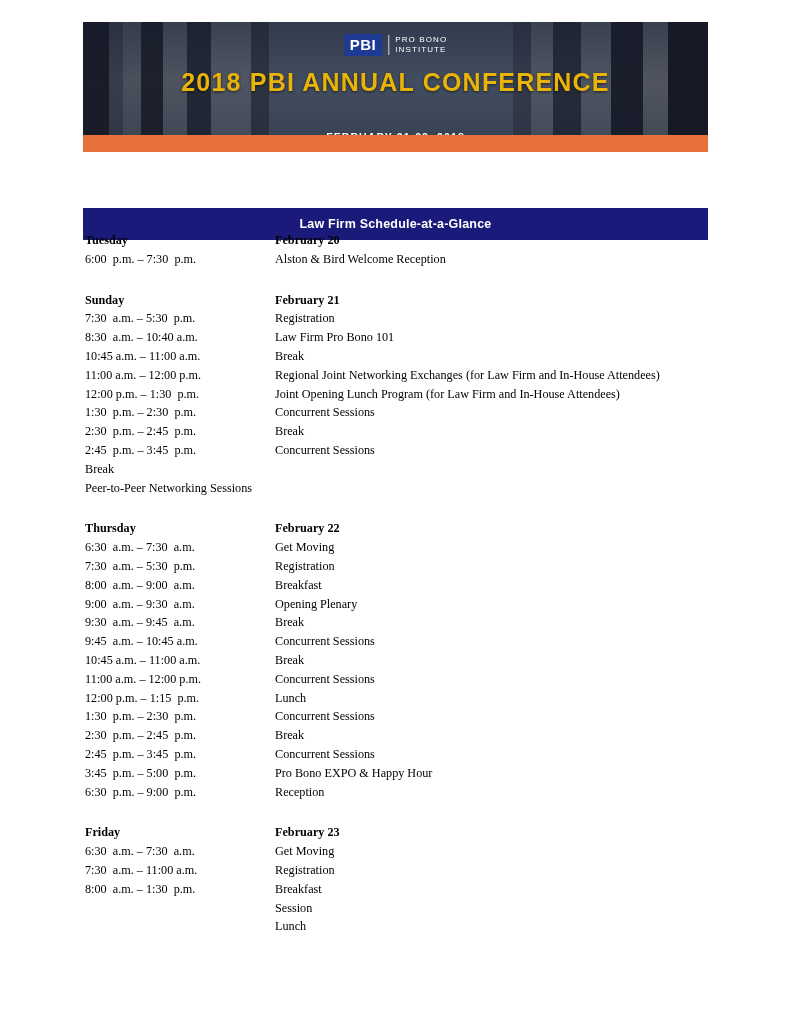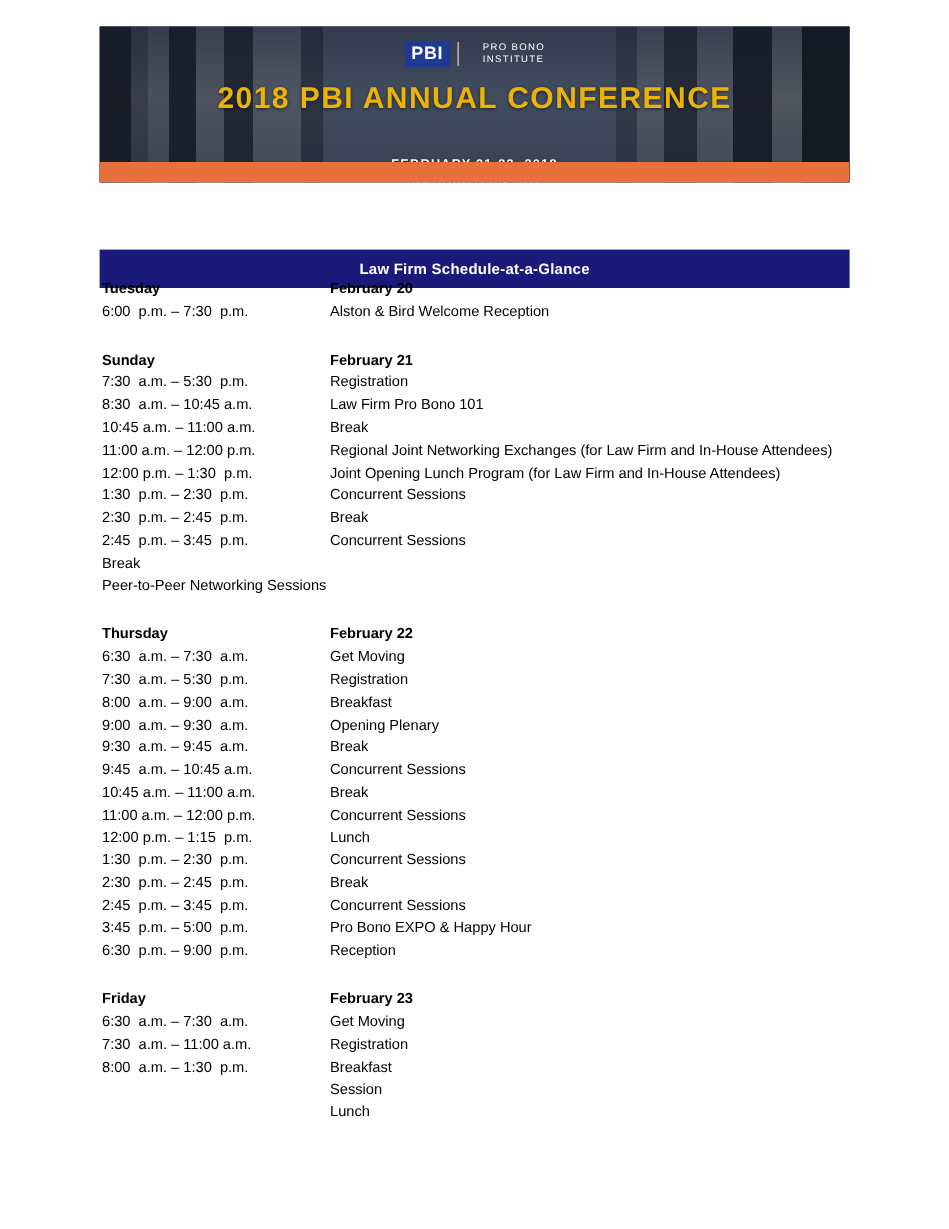--- a/index.html
+++ b/index.html
@@ -91,21 +91,21 @@
     line-height: 1;
     text-align: center;
   }
   .logo-text {
     color: #ffffff;
     font-size: 8px;
     line-height: 1.25;
     letter-spacing: 1.1px;
     text-align: left;
     border-left: 1px solid rgba(255,255,255,0.8);
-    padding-left: 20px;
+    padding-left: 6px;
   }
   .banner-title {
     position: absolute;
     left: 0;
     right: 0;
     top: 46px;
     text-align: center;
     color: #eab308;
     font-size: 25px;
     font-weight: bold;
@@ -146,20 +146,21 @@
   }
 
   
   .schedule {
     position: absolute;
     left: 85px;
     top: 231px;
     width: 680px;
     font-size: 12.2px;
     line-height: 18.8px;
+    font-family: Liberation Serif, serif;
   }
   .day-block { margin-bottom: 22px; }
   .row {
     display: flex;
     align-items: flex-start;
     height: 18.8px;
   }
   .col-left {
     width: 190px;
     flex: 0 0 190px;
@@ -211,21 +212,21 @@
     <div class="day-block">
       <div class="row day-head">
         <div class="col-left">Sunday</div>
         <div class="col-right">February 21</div>
       </div>
       <div class="row">
         <div class="col-left">7:30  a.m. – 5:30  p.m.</div>
         <div class="col-right">Registration</div>
       </div>
       <div class="row">
-        <div class="col-left">8:30  a.m. – 10:45 a.m.</div>
+        <div class="col-left">8:30  a.m. – 10:40 a.m.</div>
         <div class="col-right">Law Firm Pro Bono 101</div>
       </div>
       <div class="row">
         <div class="col-left">10:45 a.m. – 11:00 a.m.</div>
         <div class="col-right">Break</div>
       </div>
       <div class="row">
         <div class="col-left">11:00 a.m. – 12:00 p.m.</div>
         <div class="col-right">Regional Joint Networking Exchanges (for Law Firm and In-House Attendees)</div>
       </div>

